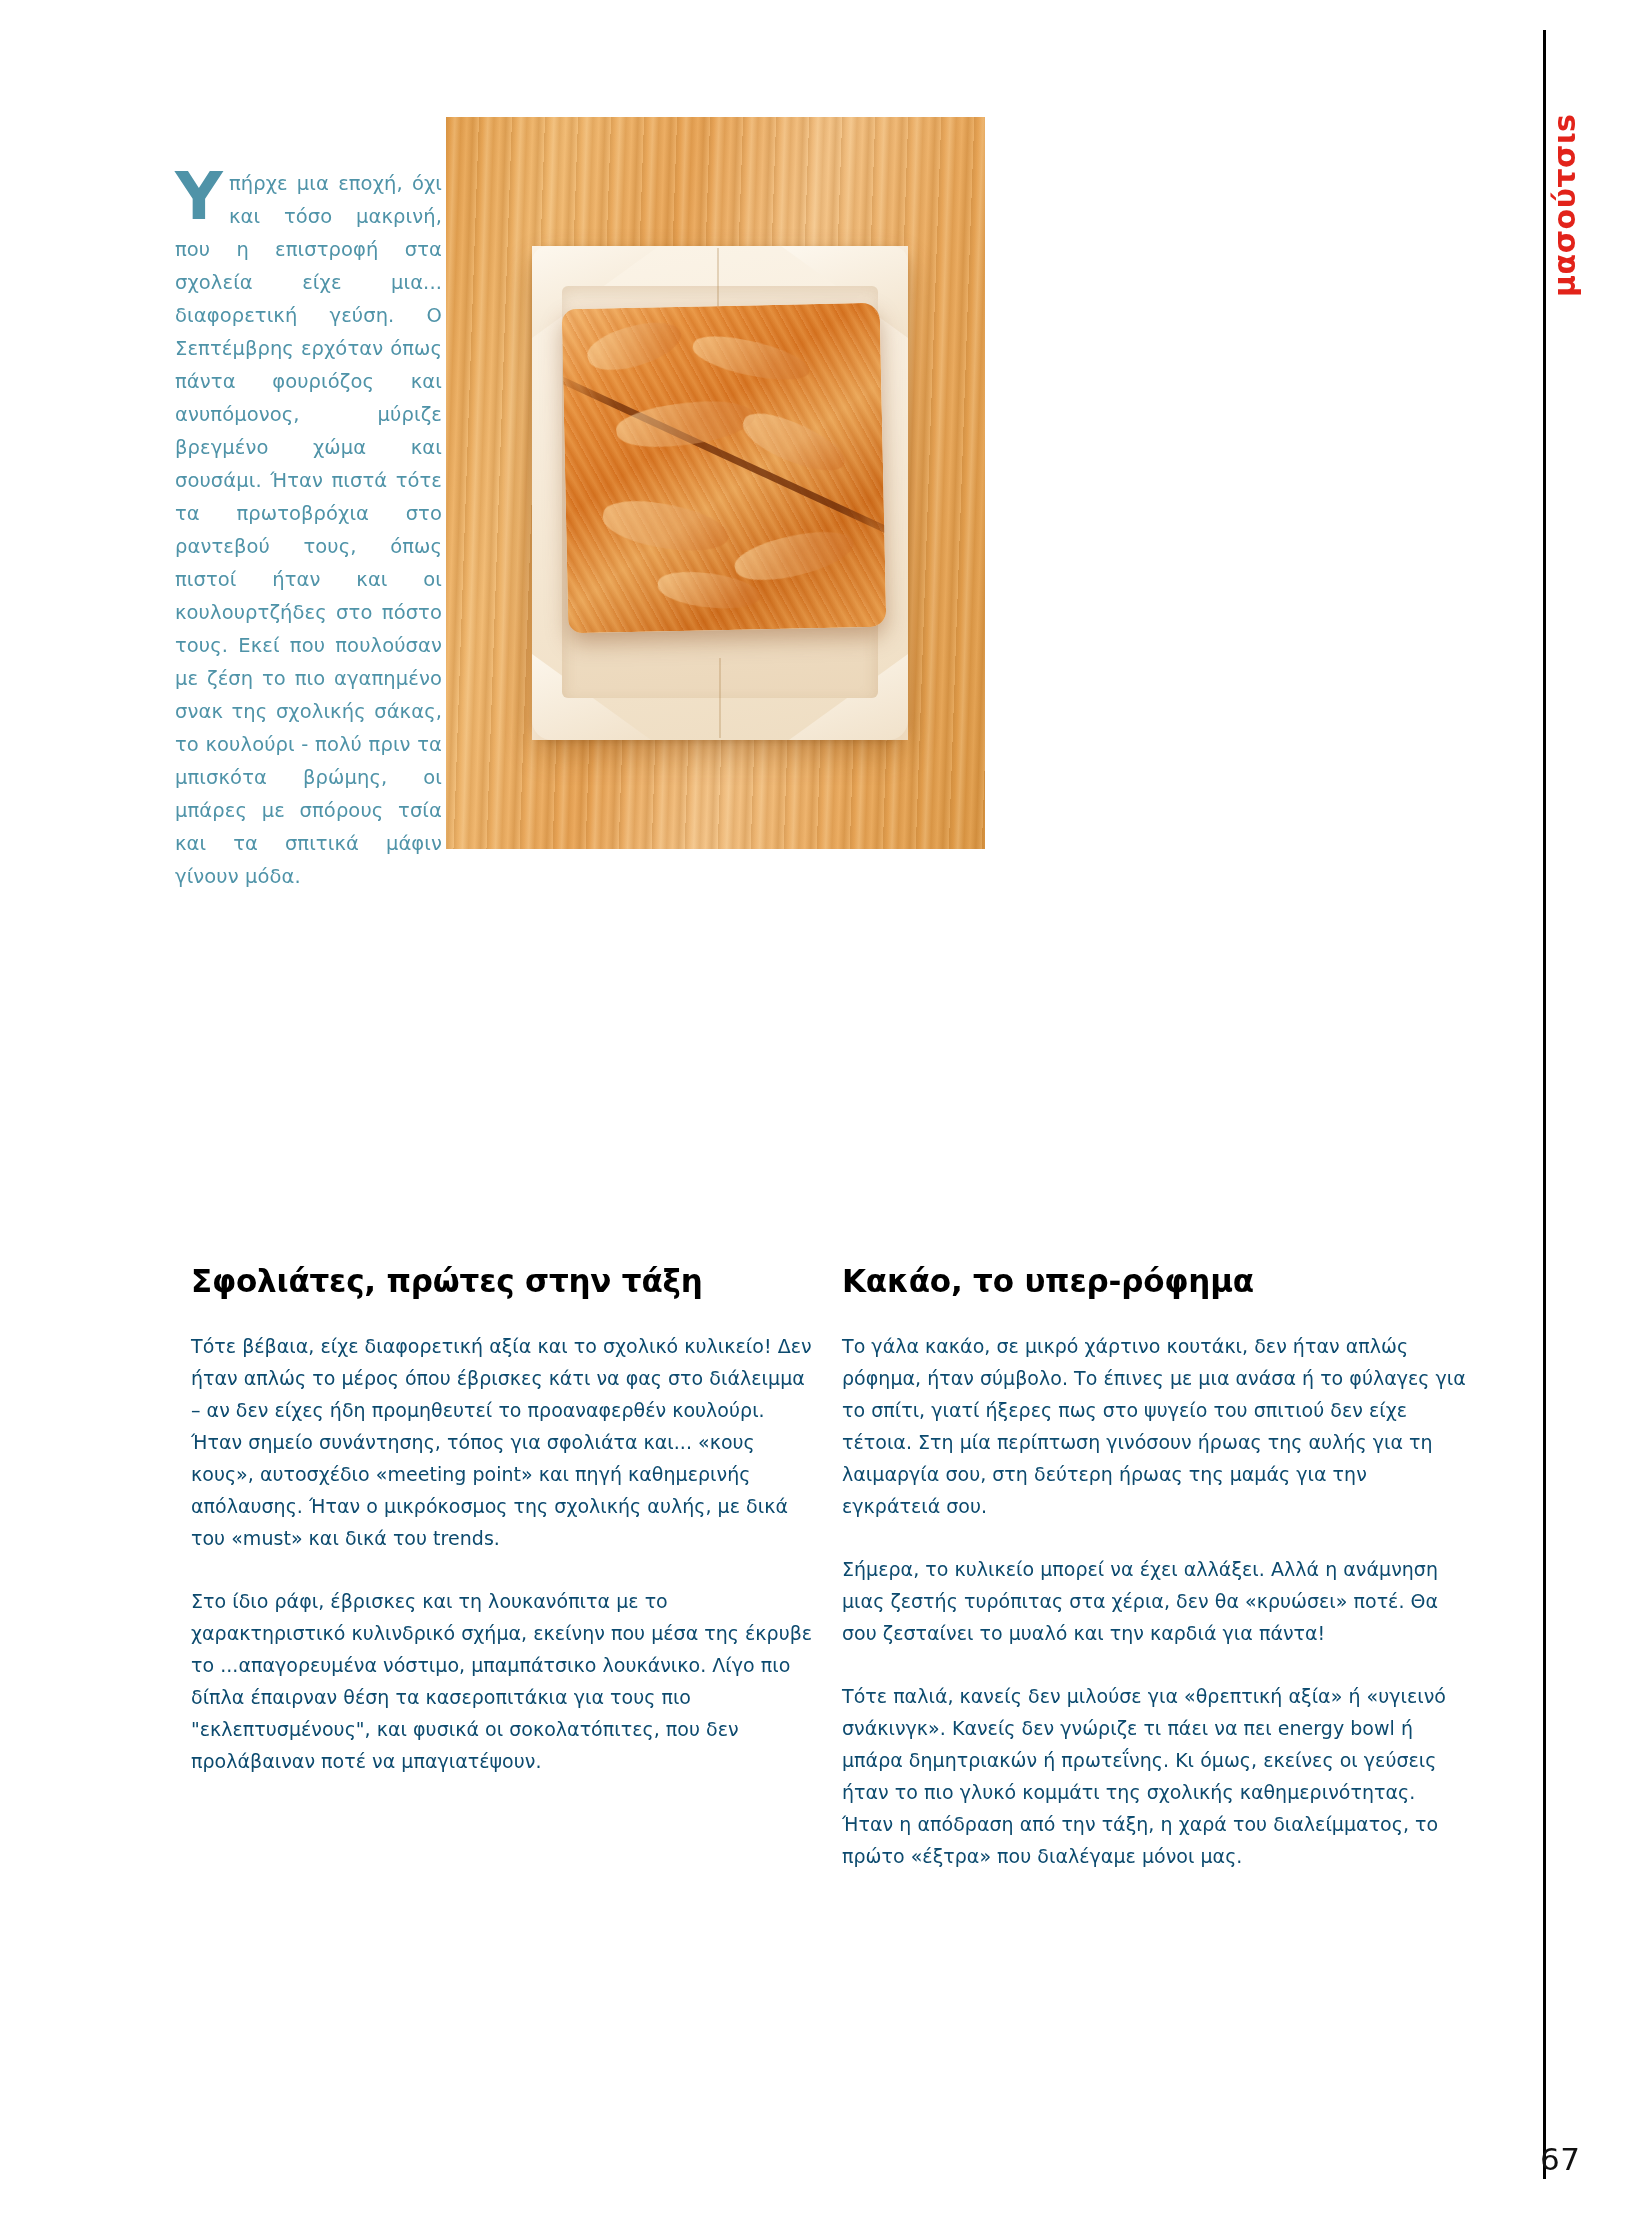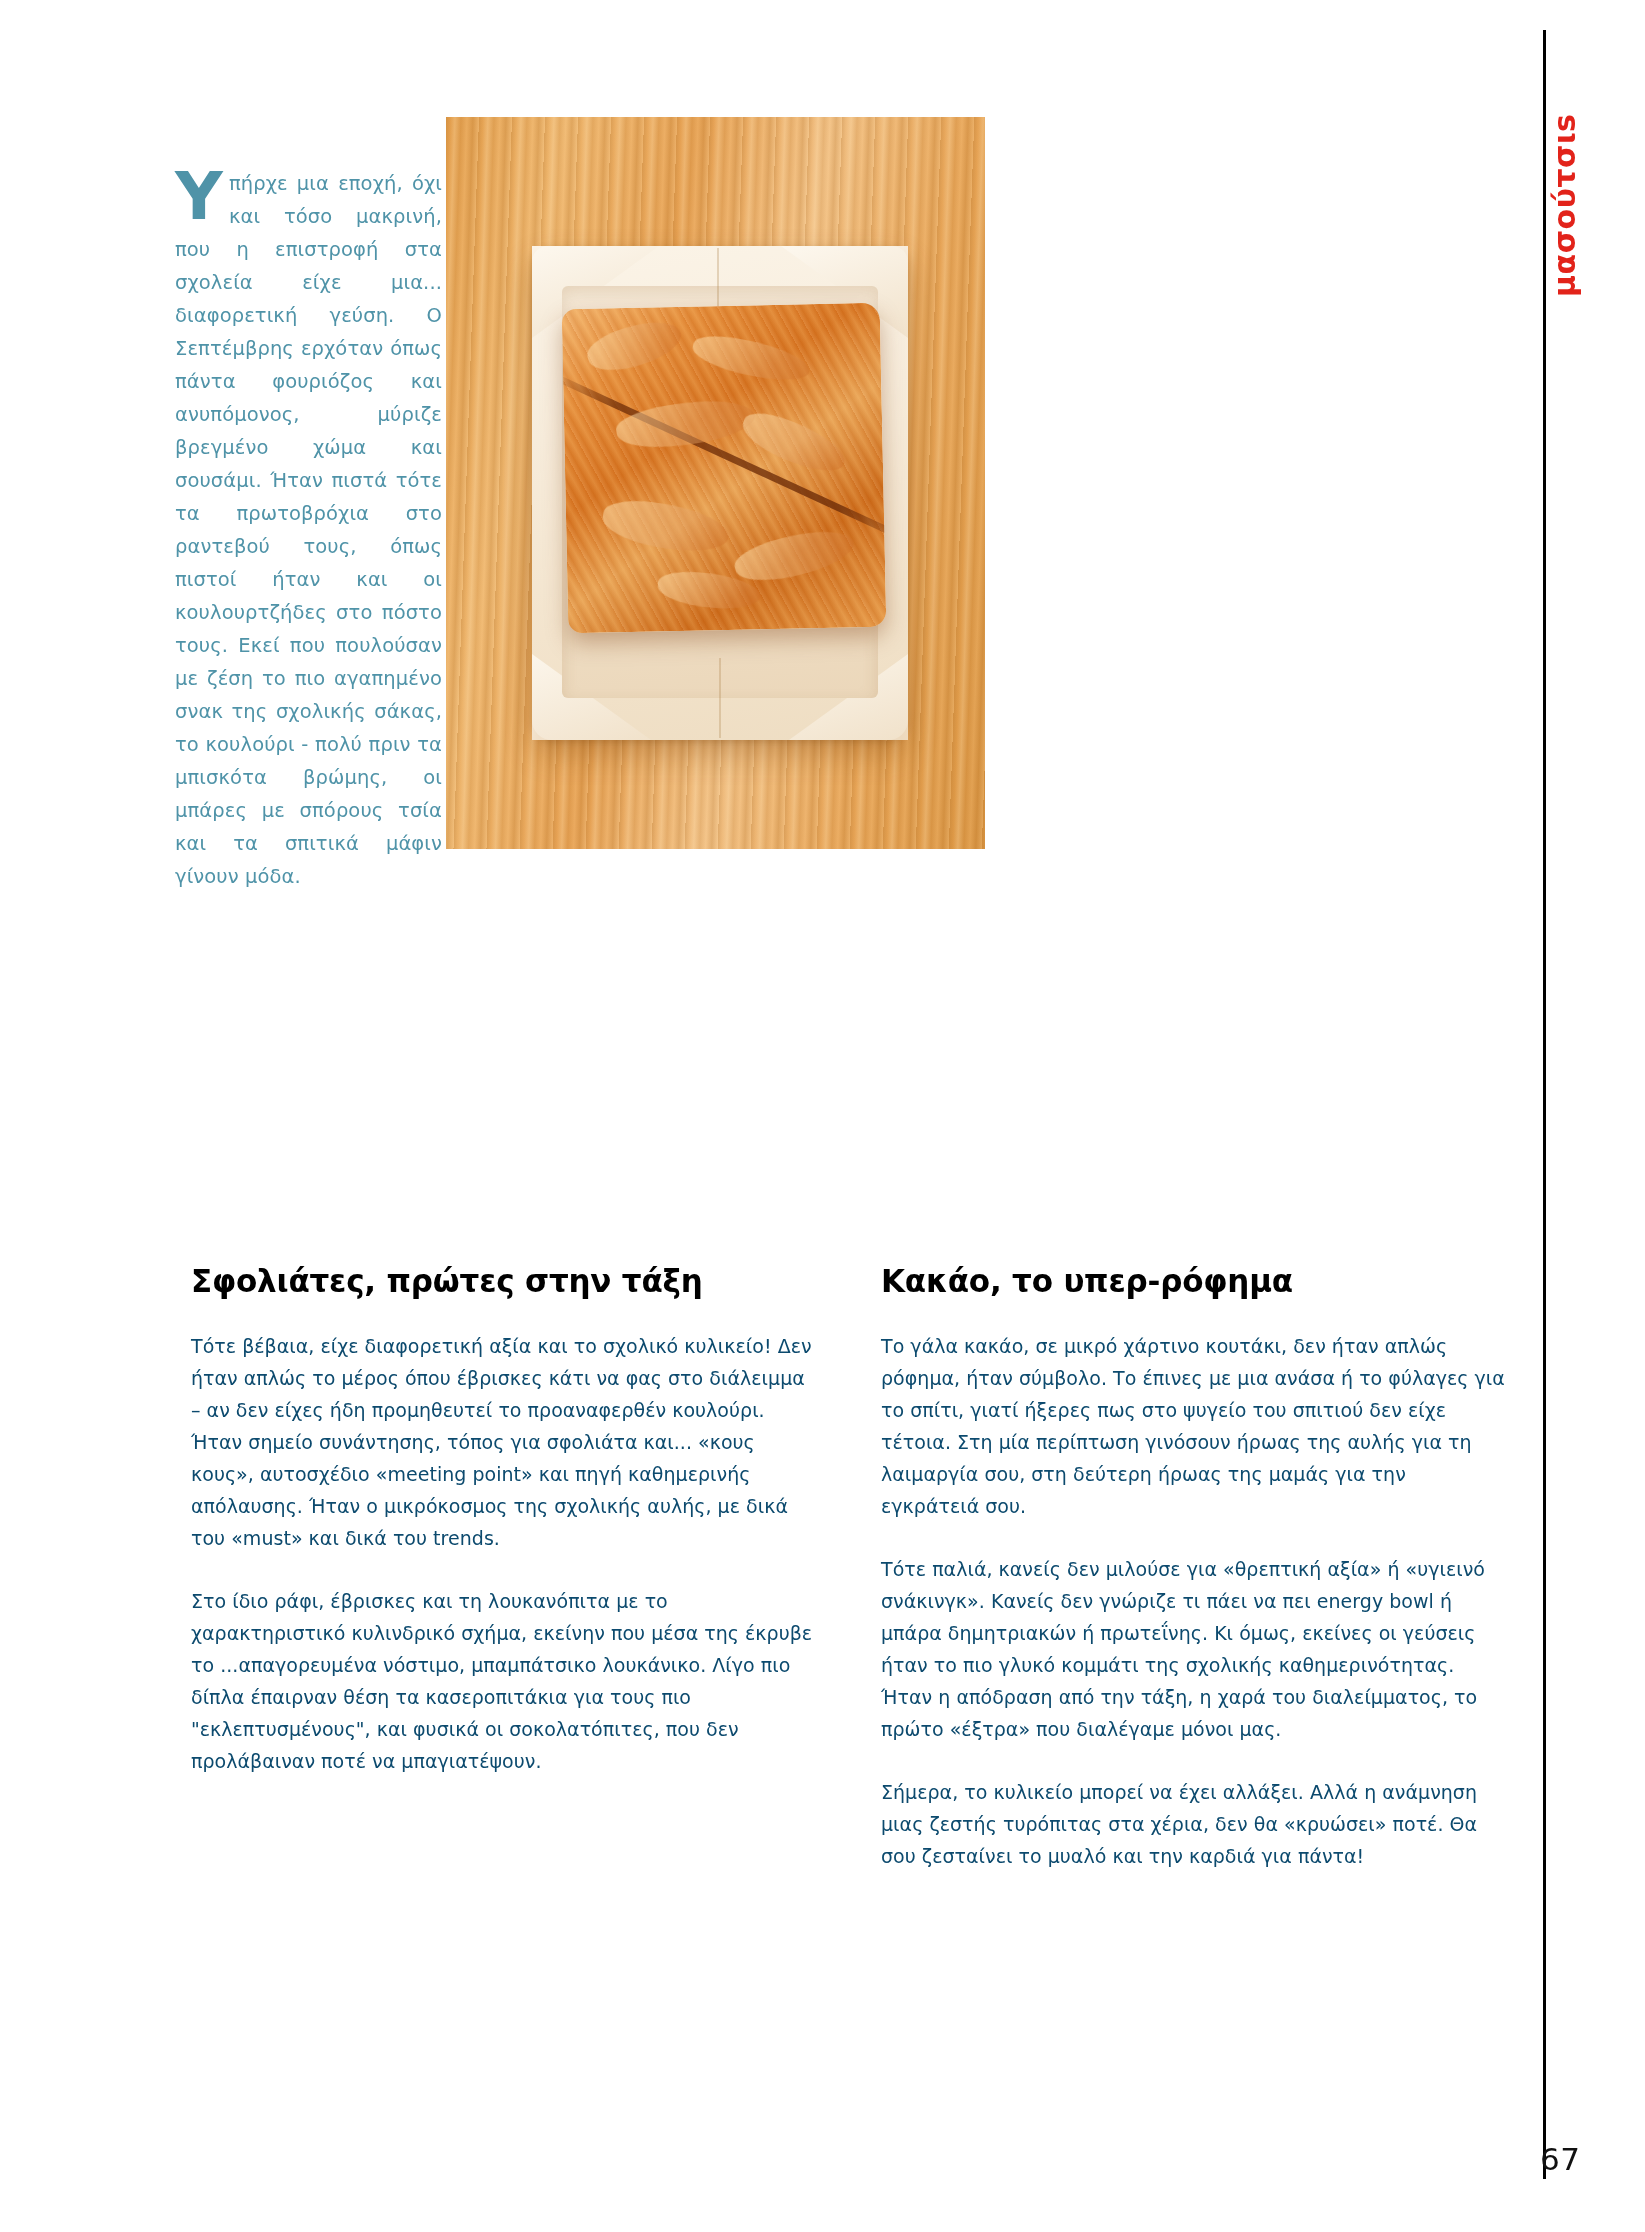--- a/index.html
+++ b/index.html
@@ -217,21 +217,21 @@
     left: 175px;
     top: 1262px;
     width: 1294px;
   }
   .col {
     position: absolute;
     top: 0;
     width: 627px;
   }
   .col.left  { left: 16px; }
-  .col.right { left: 706px; }
+  .col.right { left: 667px; }
 
   .col h2 {
     font-size: 31px;
     font-weight: bold;
     color: #000000;
     letter-spacing: -0.2px;
     line-height: 38px;
     margin-bottom: 30px;
   }
   .col p {
@@ -290,20 +290,20 @@
 
     <div class="col left">
       <h2>Σφολιάτες, πρώτες στην τάξη</h2>
       <p>Τότε βέβαια, είχε διαφορετική αξία και το σχολικό κυλικείο! Δεν ήταν απλώς το μέρος όπου έβρισκες κάτι να φας στο διάλειμμα – αν δεν είχες ήδη προμηθευτεί το προαναφερθέν κουλούρι. Ήταν σημείο συνάντησης, τόπος για σφολιάτα και... «κους κους», αυτοσχέδιο «meeting point» και πηγή καθημερινής απόλαυσης. Ήταν ο μικρόκοσμος της σχολικής αυλής, με δικά του «must» και δικά του trends.</p>
       <p>Στο ίδιο ράφι, έβρισκες και τη λουκανόπιτα με το χαρακτηριστικό κυλινδρικό σχήμα, εκείνην που μέσα της έκρυβε το ...απαγορευμένα νόστιμο, μπαμπάτσικο λουκάνικο. Λίγο πιο δίπλα έπαιρναν θέση τα κασεροπιτάκια για τους πιο "εκλεπτυσμένους", και φυσικά οι σοκολατόπιτες, που δεν προλάβαιναν ποτέ να μπαγιατέψουν.</p>
     </div>
 
     <div class="col right">
       <h2>Κακάο, το υπερ-ρόφημα</h2>
       <p>Το γάλα κακάο, σε μικρό χάρτινο κουτάκι, δεν ήταν απλώς ρόφημα, ήταν σύμβολο. Το έπινες με μια ανάσα ή το φύλαγες για το σπίτι, γιατί ήξερες πως στο ψυγείο του σπιτιού δεν είχε τέτοια. Στη μία περίπτωση γινόσουν ήρωας της αυλής για τη λαιμαργία σου, στη δεύτερη ήρωας της μαμάς για την εγκράτειά σου.</p>
+      <p>Σήμερα, το κυλικείο μπορεί να έχει αλλάξει. Αλλά η ανάμνηση μιας ζεστής τυρόπιτας στα χέρια, δεν θα «κρυώσει» ποτέ. Θα σου ζεσταίνει το μυαλό και την καρδιά για πάντα!</p>
       <p>Τότε παλιά, κανείς δεν μιλούσε για «θρεπτική αξία» ή «υγιεινό σνάκινγκ». Κανείς δεν γνώριζε τι πάει να πει energy bowl ή μπάρα δημητριακών ή πρωτεΐνης. Κι όμως, εκείνες οι γεύσεις ήταν το πιο γλυκό κομμάτι της σχολικής καθημερινότητας. Ήταν η απόδραση από την τάξη, η χαρά του διαλείμματος, το πρώτο «έξτρα» που διαλέγαμε μόνοι μας.</p>
-      <p>Σήμερα, το κυλικείο μπορεί να έχει αλλάξει. Αλλά η ανάμνηση μιας ζεστής τυρόπιτας στα χέρια, δεν θα «κρυώσει» ποτέ. Θα σου ζεσταίνει το μυαλό και την καρδιά για πάντα!</p>
     </div>
 
   </div>
 
 </div>
 
 
 </body></html>

